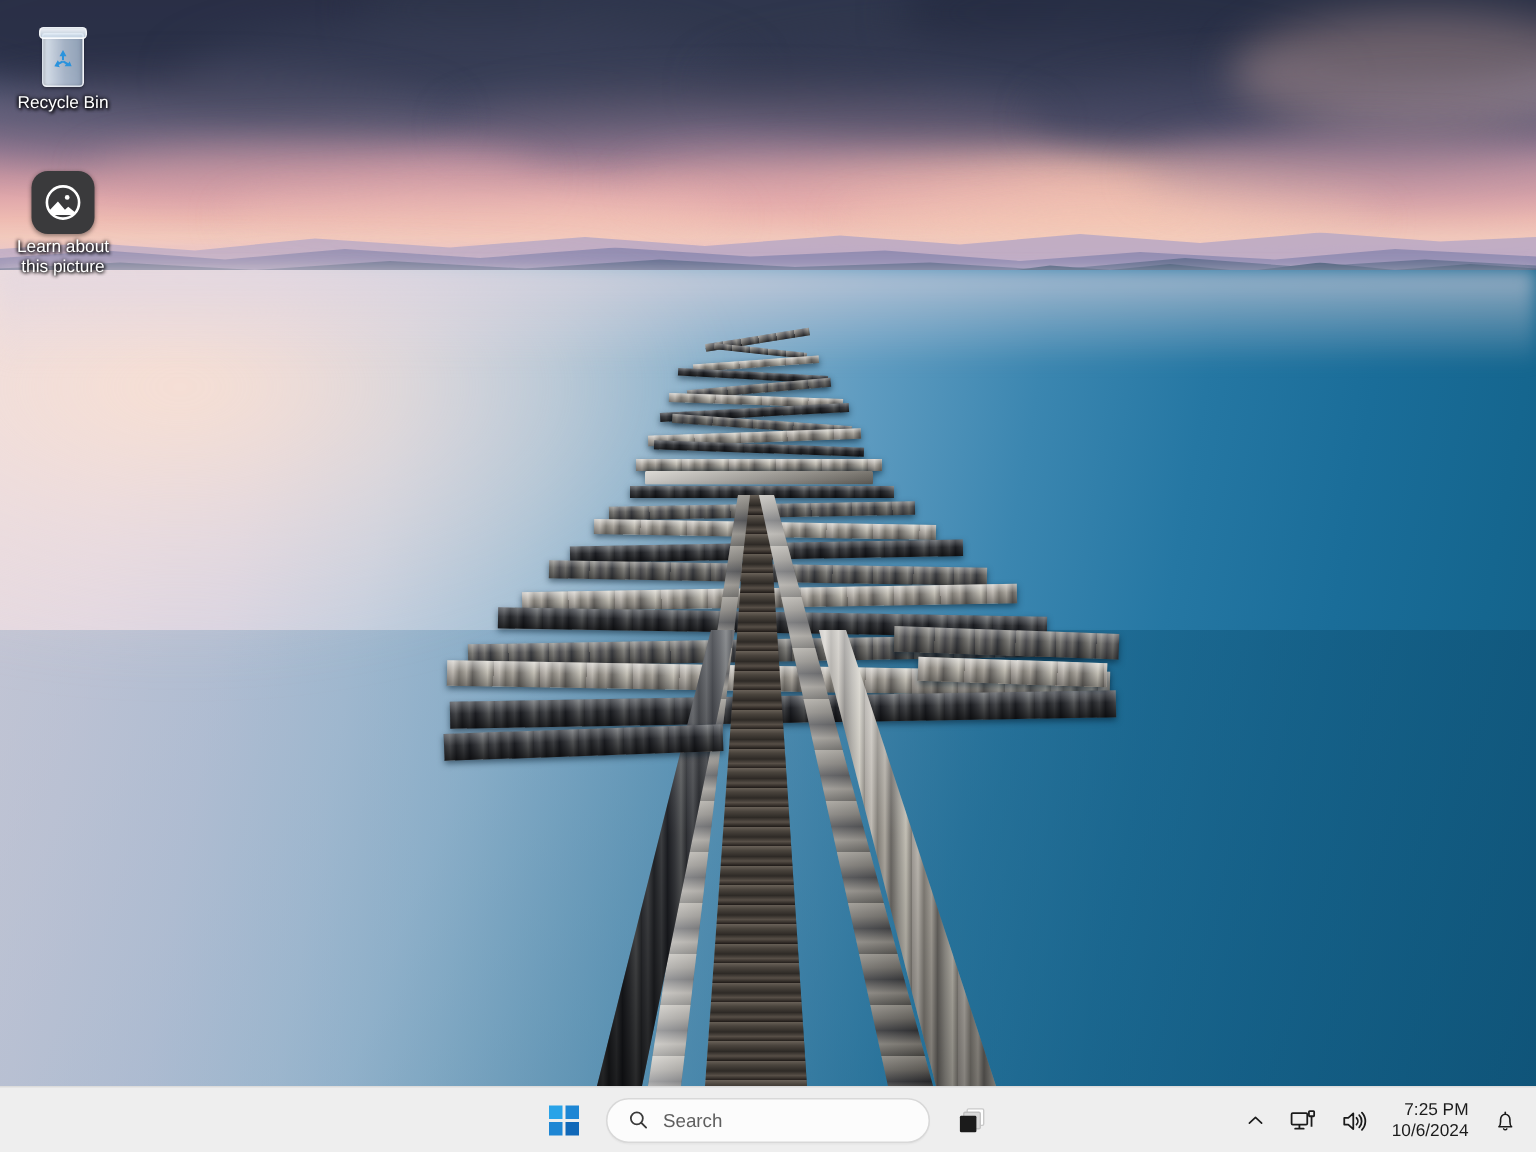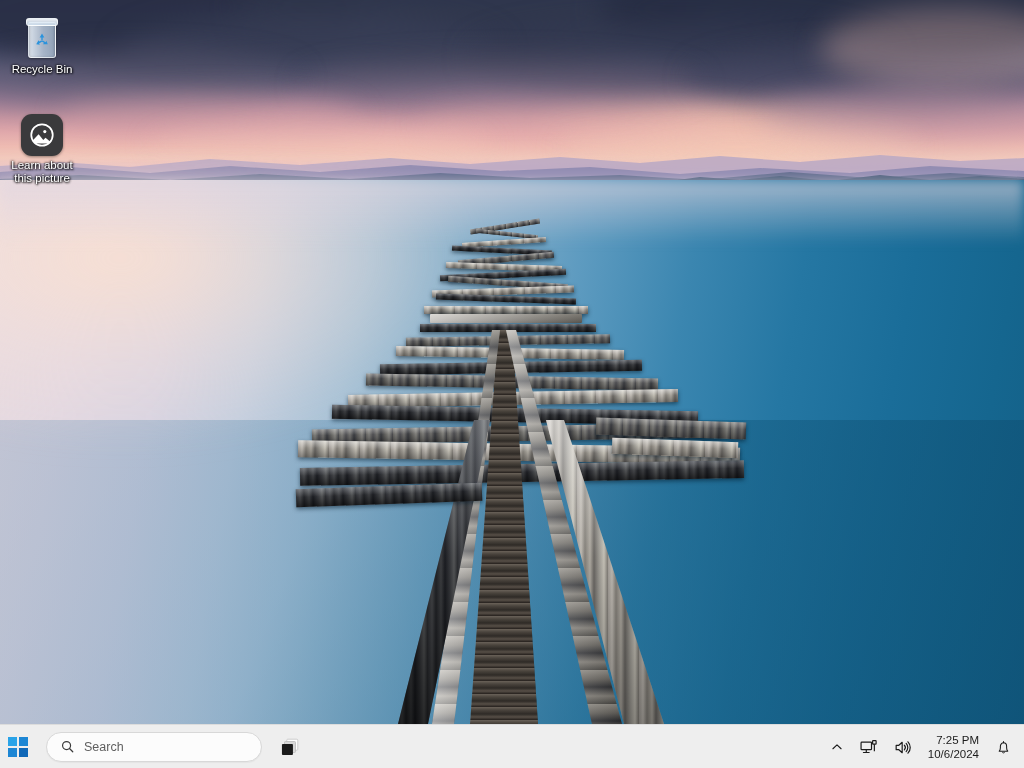--- a/index.html
+++ b/index.html
@@ -182,21 +182,21 @@
 
   
   #taskbar {
     position:absolute; left:0; top:724px; width:1024px; height:44px;
     background:#eeeeee;
     border-top:1px solid #dcdcdc;
     display:flex; align-items:center;
   }
   #tb-center {
     position:absolute; left:0; width:1024px; height:44px;
-    display:flex; align-items:center; gap:10px;
+    display:flex; align-items:center; justify-content:center; gap:10px;
   }
   .tb-btn {
     width:36px; height:36px; border-radius:5px;
     display:flex; align-items:center; justify-content:center;
     cursor:default;
   }
 
   
   .winlogo { display:grid; grid-template-columns:repeat(2,9px); grid-template-rows:repeat(2,9px); gap:2px; }
   .winlogo i { display:block; width:9px; height:9px; }

